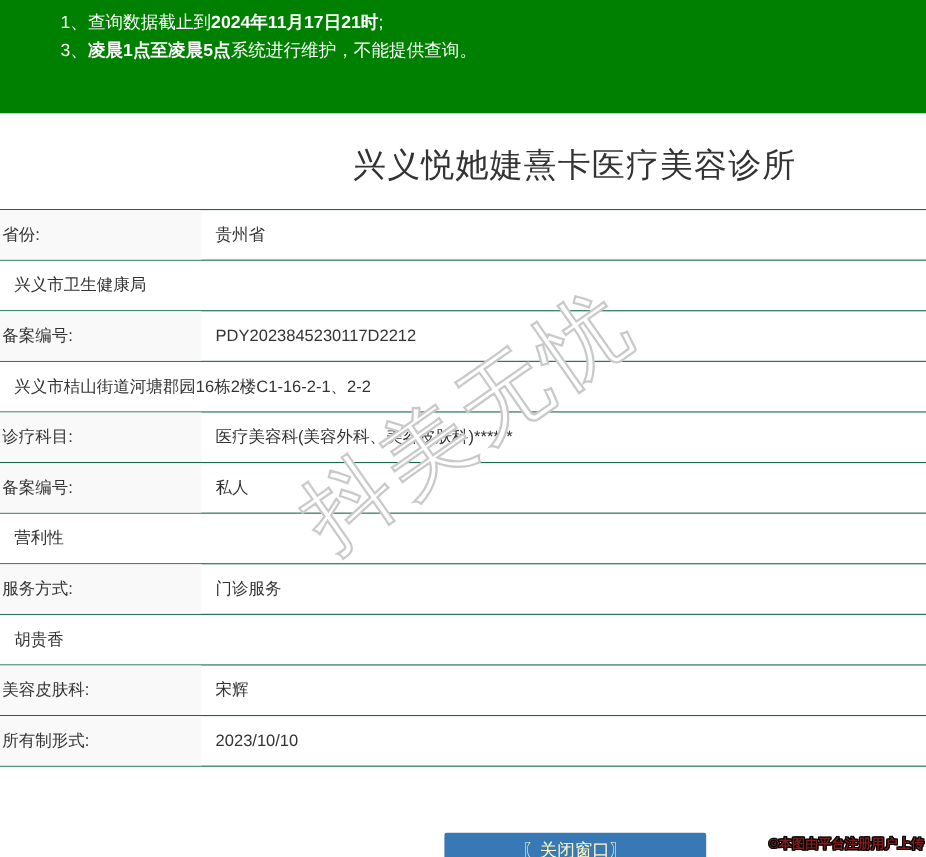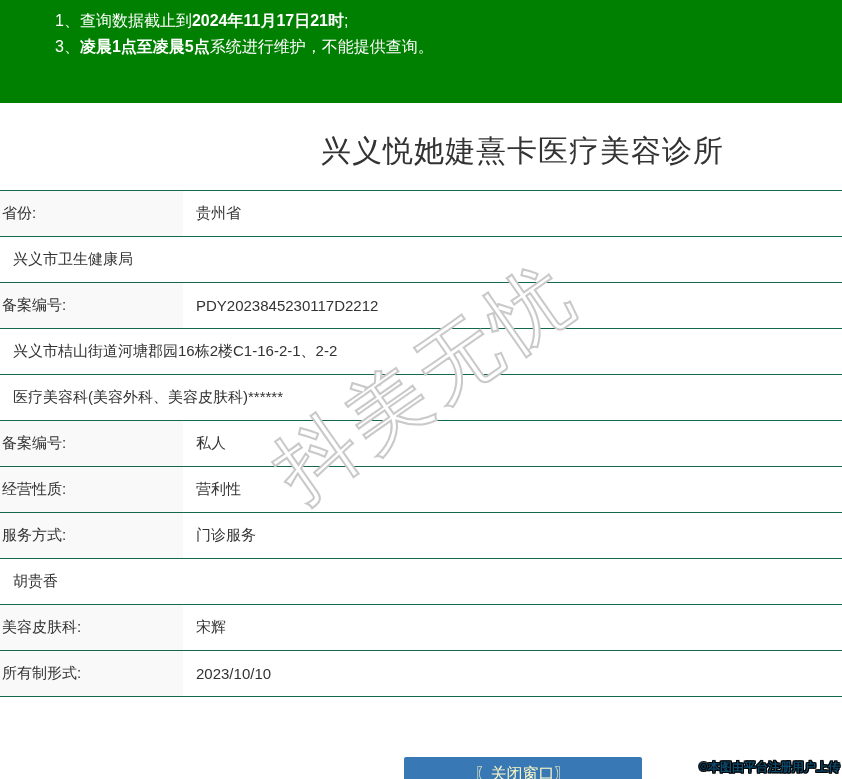--- a/index.html
+++ b/index.html
@@ -52,21 +52,21 @@
     transform:translate(-50%,-50%) rotate(-35deg);
     font-size:80px; letter-spacing:6px; white-space:nowrap;
     color:#ffffff; -webkit-text-stroke:2px #c9c9c9;
     text-shadow:0 0 1px #cccccc;
     z-index:5; pointer-events:none;
   }
 
   
   .credit {
     position:absolute; right:2px; bottom:3px; z-index:10;
-    font-size:12px; font-weight:bold; color:#0c4a6e;
+    font-size:12px; font-weight:bold; color:#7f1d1d;
     text-shadow:
       -1px -1px 0 #000, 1px -1px 0 #000, -1px 1px 0 #000, 1px 1px 0 #000,
       0 -1px 0 #000, 0 1px 0 #000, -1px 0 0 #000, 1px 0 0 #000;
   }
 </style>
 </head>
 <body>
 
 <div class="banner">
   <div>
@@ -87,28 +87,28 @@
         <div class="cell-value">兴义市卫生健康局</div>
       </div>
       <div class="row">
         <div class="cell-label">备案编号:</div>
         <div class="cell-value">PDY2023845230117D2212</div>
       </div>
       <div class="row">
         <div class="cell-value">兴义市桔山街道河塘郡园16栋2楼C1-16-2-1、2-2</div>
       </div>
       <div class="row">
+        <div class="cell-label">诊疗科目:</div>
         <div class="cell-value">医疗美容科(美容外科、美容皮肤科)******</div>
       </div>
       <div class="row">
         <div class="cell-label">备案编号:</div>
         <div class="cell-value">私人</div>
       </div>
       <div class="row">
-        <div class="cell-label">经营性质:</div>
         <div class="cell-value">营利性</div>
       </div>
       <div class="row">
         <div class="cell-label">服务方式:</div>
         <div class="cell-value">门诊服务</div>
       </div>
       <div class="row">
         <div class="cell-value">胡贵香</div>
       </div>
       <div class="row">

